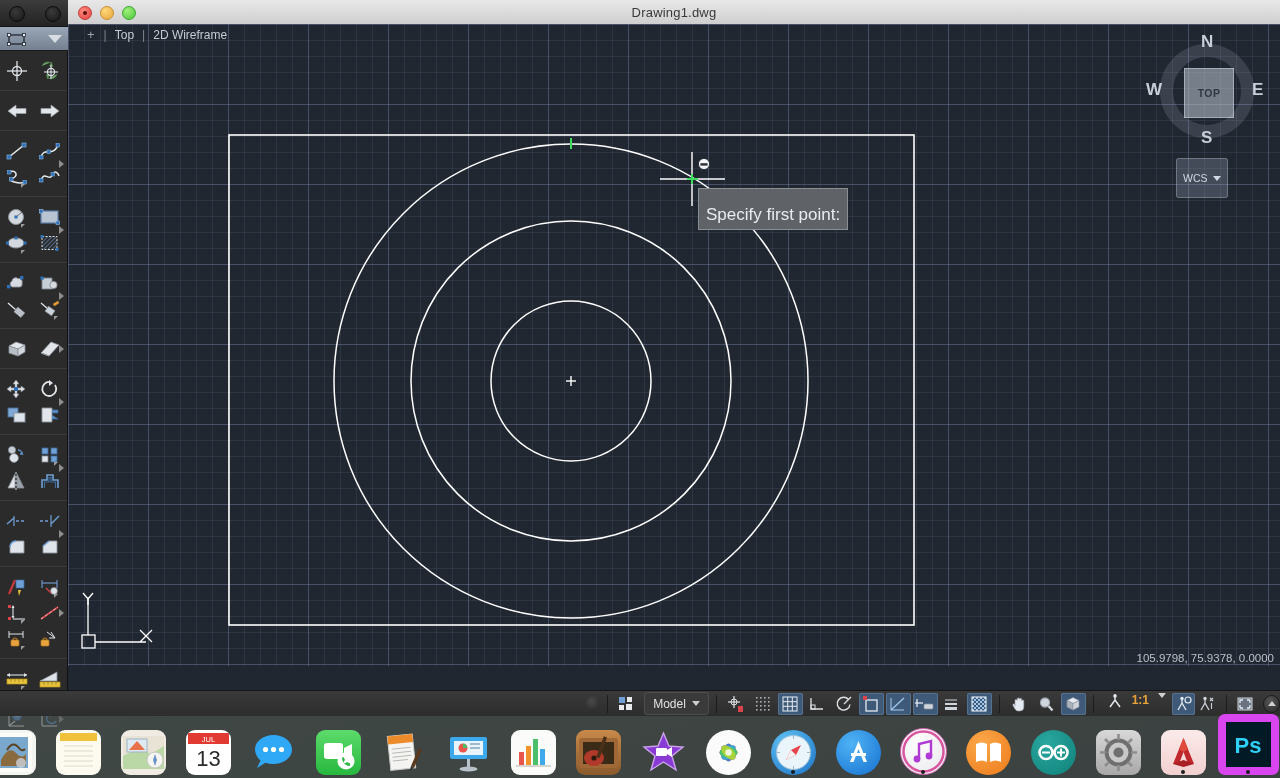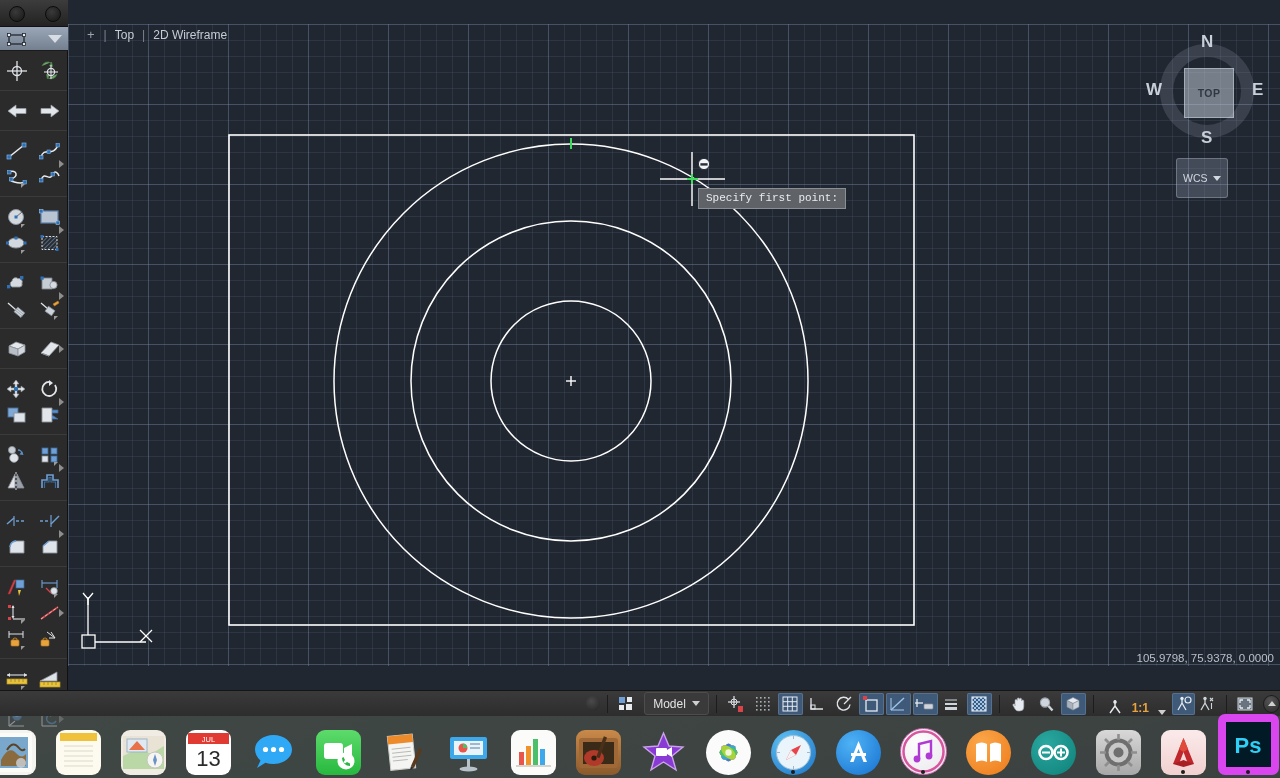--- a/index.html
+++ b/index.html
@@ -108,22 +108,22 @@
   .vp-labels .sep { color: #7b8491; padding: 0 2px; }
   .vp-labels .vp-item { padding: 0 6px; }
 
   .geom { position: absolute; left: 0; top: 0; width: 1212px; height: 642px; }
 
   
   .tooltip {
     position: absolute; left: 630px; top: 164px;
     background: #5f6368; color: #e9ebef;
     border: 1px solid #8a8f96;
-    font-size: 11px; padding: 3px 7px 4px 7px;
-    white-space: nowrap; z-index: 9; font-family: Liberation Mono, monospace;
+    font-size: 17px; padding: 16px 7px 4px 7px;
+    white-space: nowrap; z-index: 9;
   }
   
   .mousecur {
     position: absolute; left: 629px; top: 133px; z-index: 9;
   }
 
   
   .viewcube { position: absolute; right: 18px; top: 12px; width: 110px; height: 140px; z-index: 6; }
   .vc-ring {
     position: absolute; left: 8px; top: 8px; width: 94px; height: 94px;
@@ -178,21 +178,21 @@
   .sb-btn.on { background: #3e5a78; box-shadow: inset 0 0 0 1px #54718f; }
   .sb-model {
     display: flex; align-items: center; gap: 6px; padding: 0 8px; height: 21px;
     border: 1px solid #4d4d4d; border-radius: 3px; background: #3a3a3a;
     margin-left: 6px;
   }
   .sb-model span { color: #e2e2e2; font-size: 12px; }
   .sb-model .cv { width: 0; height: 0; border-left: 4px solid transparent;
     border-right: 4px solid transparent; border-top: 5px solid #cfcfcf; }
   .sb-scale {
-    display: flex; align-items: flex-end; gap: 9px; padding: 0 6px; height: 22px;
+    display: flex; align-items: flex-start; gap: 9px; padding: 0 6px; height: 22px;
   }
   .sb-scale .val { color: #e8a33d; font-size: 12px; font-weight: bold; }
   .sb-scale .cv { width: 0; height: 0; border-left: 4px solid transparent;
     border-right: 4px solid transparent; border-top: 5px solid #cfcfcf; }
   .sb-group { display: flex; align-items: center; gap: 2px; }
   .sb-round {
     width: 16px; height: 16px; border-radius: 50%; margin-left: 6px;
     background: radial-gradient(circle at 40% 30%, #555, #2a2a2a);
     border: 1px solid #1d1d1d; position: relative;
   }
@@ -638,20 +638,28 @@
             <line x1="4" y1="17" x2="19" y2="17" stroke="#dfe3e8" stroke-width="1.1"></line>
             <path d="M16 5 a5 5 0 1 0 2 7" fill="none" stroke="#5d8fc4" stroke-width="1.6"></path>
             <path d="M11 3 L17 5 L12 8 z" fill="#5d8fc4"></path>
           </svg>
         </div>
       </div>
     </div>
   </div>
 
   <div class="cad-window">
+    <div class="titlebar">
+      <div class="win-dots">
+        <div class="wdot red"></div>
+        <div class="wdot yellow"></div>
+        <div class="wdot green"></div>
+      </div>
+      <div class="title">Drawing1.dwg</div>
+    </div>
 
     <div class="canvas">
 
       <div class="vp-labels">
         <span class="vp-plus">+</span>
         <span class="sep">|</span>
         <span class="vp-item">Top</span>
         <span class="sep">|</span>
         <span class="vp-item">2D Wireframe</span>
       </div>

